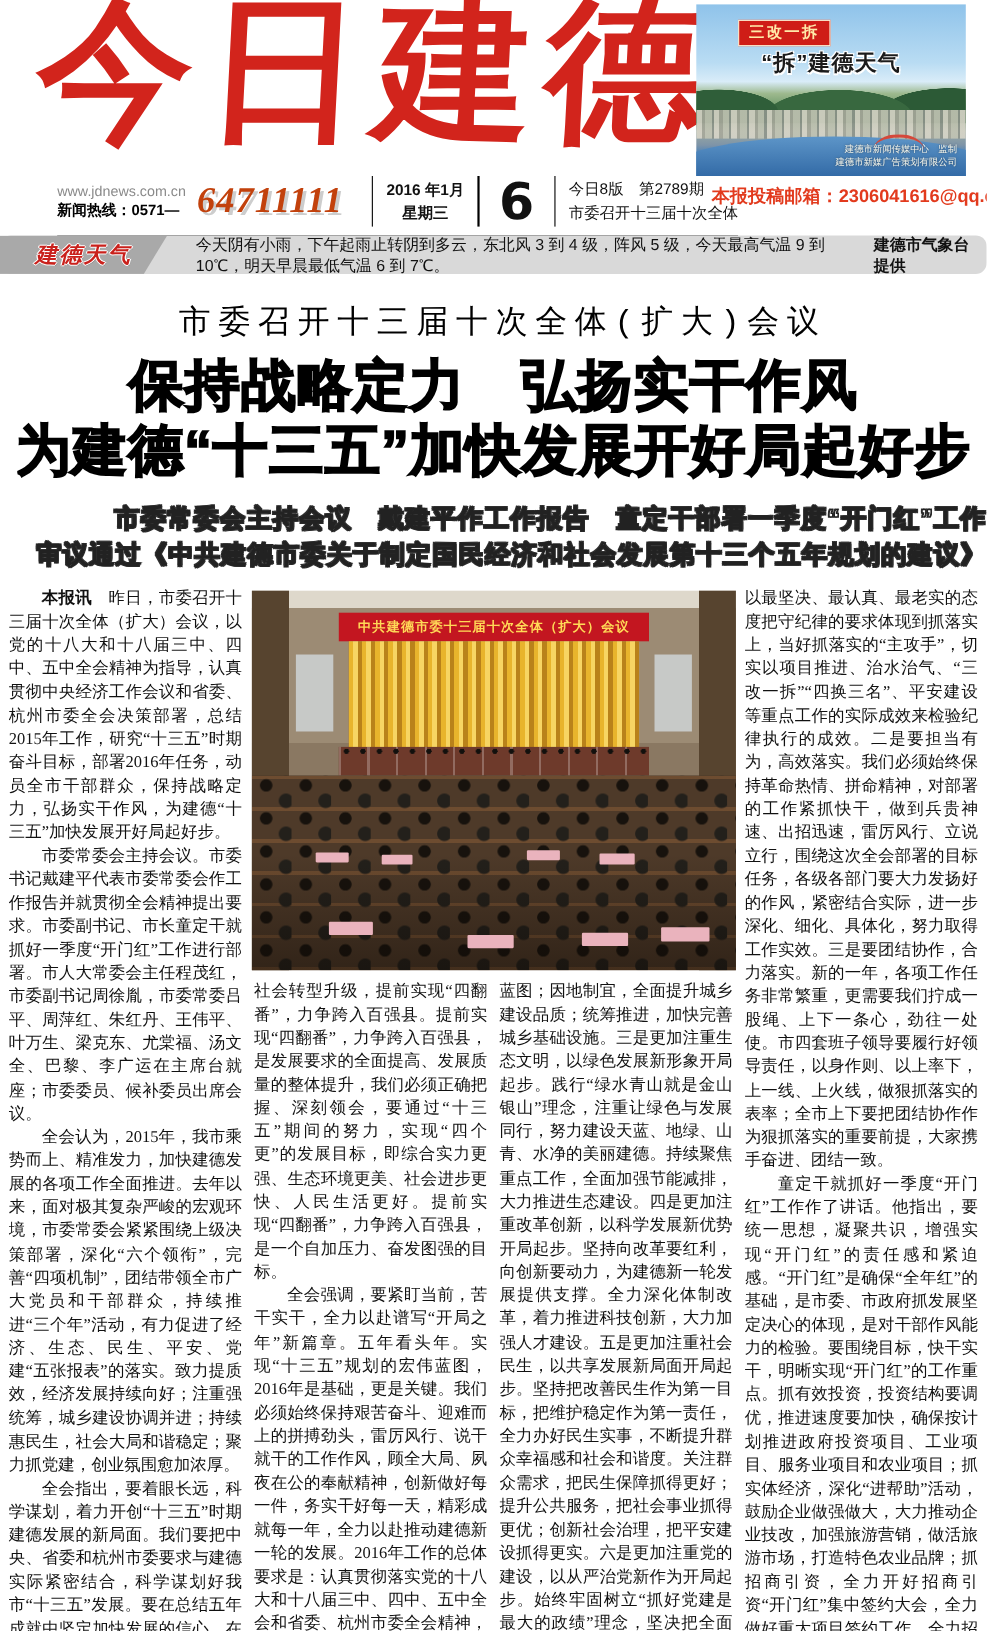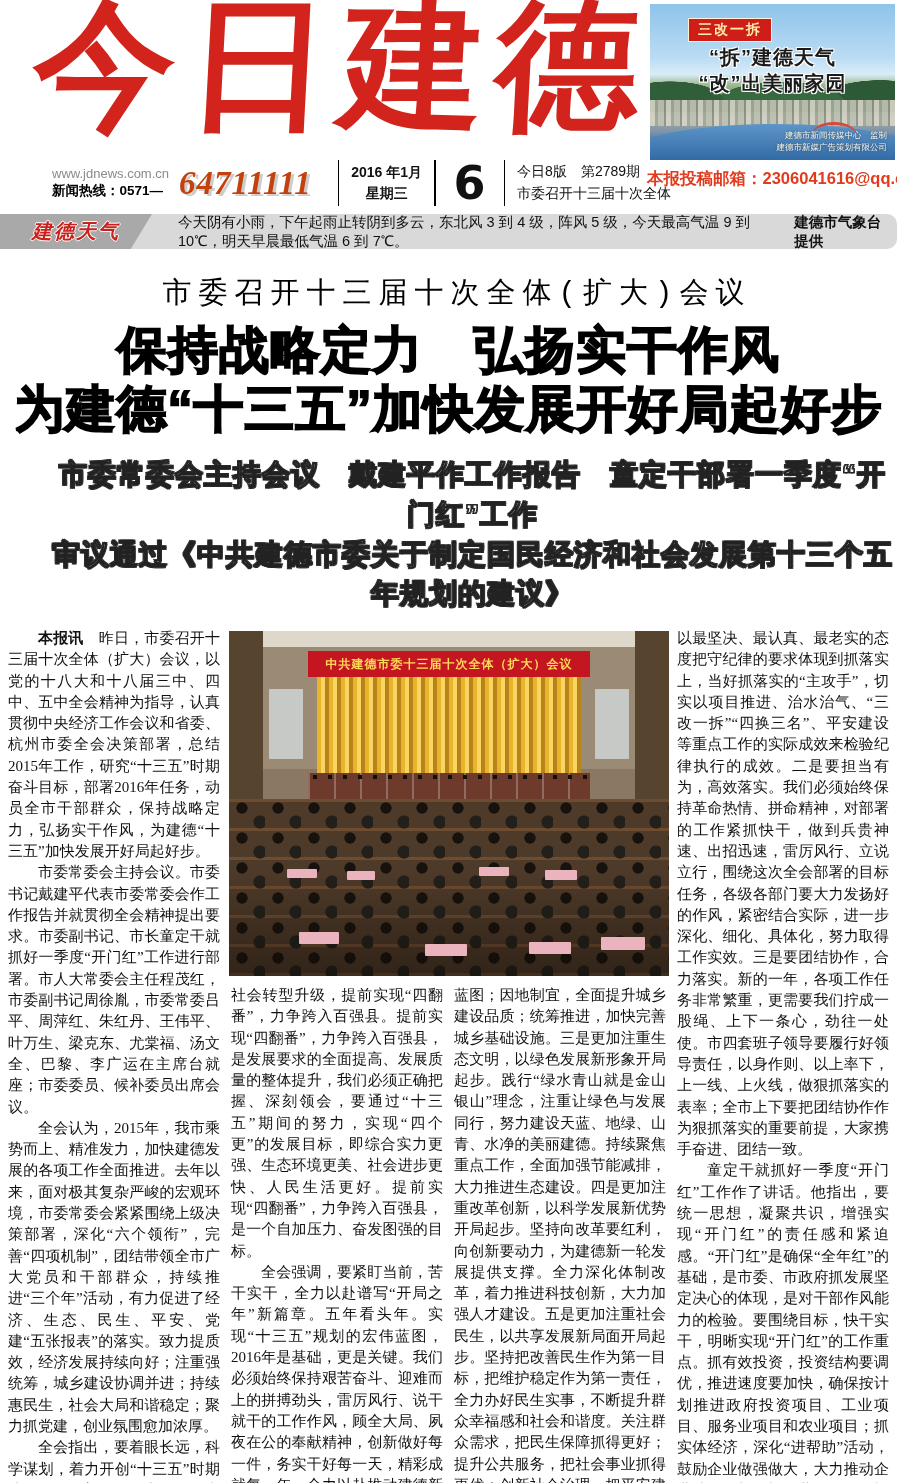--- a/index.html
+++ b/index.html
@@ -21,21 +21,21 @@
     font-family:Liberation Serif, serif;letter-spacing:1px;
     text-shadow:3px 2px 0 #cdcdcd;margin:0 14px 0 2px;}
   .vdiv{width:1.5px;height:46px;background:#000;margin:0 12px;}
   .date-block{display:flex;flex-direction:column;align-items:center;font-size:14px;line-height:1.5;
     font-family:"Liberation Sans",sans-serif;font-weight:bold;}
   .page-num{font-size:46px;font-weight:900;font-family:"DejaVu Sans","Liberation Sans",sans-serif;margin:0 6px;}
   .issue-block{display:flex;flex-direction:column;font-size:14px;line-height:1.55;
     font-family:"Liberation Sans",sans-serif;font-weight:normal;}
 
   
-  .promo{position:absolute;right:2px;top:4px;width:245px;height:156px;overflow:hidden;
+  .promo{position:absolute;right:19px;top:4px;width:245px;height:156px;overflow:hidden;
     background:linear-gradient(180deg,#8fc3ea 0%,#b9dcf3 34%,#d9ecf8 45%,#9db98e 52%,#6f9a6b 60%,#54815a 68%,#9aa9a2 74%,#7e94a8 82%,#3f7dbb 88%,#2f6aa8 100%);}
   .promo-mtn{position:absolute;left:-20px;top:58px;width:290px;height:50px;
     background:
       radial-gradient(ellipse 90px 34px at 40px 40px,#2f5e39 60%,transparent 61%),
       radial-gradient(ellipse 110px 40px at 150px 44px,#38683f 60%,transparent 61%),
       radial-gradient(ellipse 100px 36px at 250px 40px,#2c5a36 60%,transparent 61%);}
   .promo-city{position:absolute;left:0;top:96px;width:245px;height:26px;
     background:repeating-linear-gradient(90deg,#d8d5c8 0 5px,#a7a89b 5px 8px,#c2c4b4 8px 14px,#8f958c 14px 16px);
     opacity:.9;}
   .promo-river{position:absolute;left:-20px;top:120px;width:290px;height:40px;border-radius:50% 50% 0 0/70% 70% 0 0;
@@ -66,23 +66,23 @@
   .weather-text{font-size:14.5px;margin-left:26px;font-family:"Liberation Sans",sans-serif;color:#111;}
   .weather-credit{margin-left:auto;margin-right:14px;font-size:14.5px;font-weight:bold;
     font-family:"Liberation Sans",sans-serif;}
 
   
   .kicker{margin-top:24px;text-align:center;font-size:29px;letter-spacing:7px;color:#000;
     font-family:Liberation Mono, monospace;padding-left:17px;}
   .headline{text-align:center;font-family:"Liberation Sans","DejaVu Sans",sans-serif;
     font-weight:900;color:#000;font-size:50px;line-height:1.18;margin-top:8px;
     -webkit-text-stroke:1.8px #000;letter-spacing:1px;}
-  .deck{margin-top:16px;text-align:center;font-size:28px;font-weight:bold;line-height:1.42;
+  .deck{margin-top:16px;text-align:right;font-size:23px;font-weight:bold;line-height:1.42;
     font-family:"Liberation Sans",sans-serif;color:#fbfbfb;-webkit-text-stroke:1.1px #222;
-    text-shadow:-1px -1px 0 #333,1px -1px 0 #333,-1px 1px 0 #333,1px 1px 0 #333;letter-spacing:1px;padding-left:48px;}
+    text-shadow:-1px -1px 0 #333,1px -1px 0 #333,-1px 1px 0 #333,1px 1px 0 #333;letter-spacing:1px;}
 
   
   .body-area{position:relative;margin:14px 8px 0 8px;height:952px;overflow:hidden;
     display:flex;gap:11px;}
   .col{flex:1 1 0;font-size:15px;line-height:21.3px;text-align:justify;}
   .col p{margin:0;text-indent:2em;}
   .col p.noindent{text-indent:0;}
   .under-photo{padding-top:357px;}
 
   
@@ -140,21 +140,20 @@
     </div>
   </div>
 
   <div class="promo" data-name="promo-ad">
     <div class="promo-mtn" data-name="promo-mountains"></div>
     <div class="promo-city" data-name="promo-cityscape"></div>
     <div class="promo-river" data-name="promo-river"></div>
     <div class="promo-bridge" data-name="promo-bridge"></div>
     <div class="promo-badge" data-name="promo-badge">三改一拆</div>
     <div class="promo-slogan slogan1" data-name="promo-slogan-1">“拆”建德天气</div>
-    <div class="promo-slogan slogan2" data-name="promo-slogan-2">“改”出美丽家园</div>
     <div class="promo-credit" data-name="promo-credit">
       <div>建德市新闻传媒中心　监制</div>
       <div>建德市新媒广告策划有限公司</div>
     </div>
   </div>
   <div class="email-line" data-name="submission-email">
     <span>本报投稿邮箱：</span><span>2306041616@qq.com</span>
   </div>
 </div>
 

